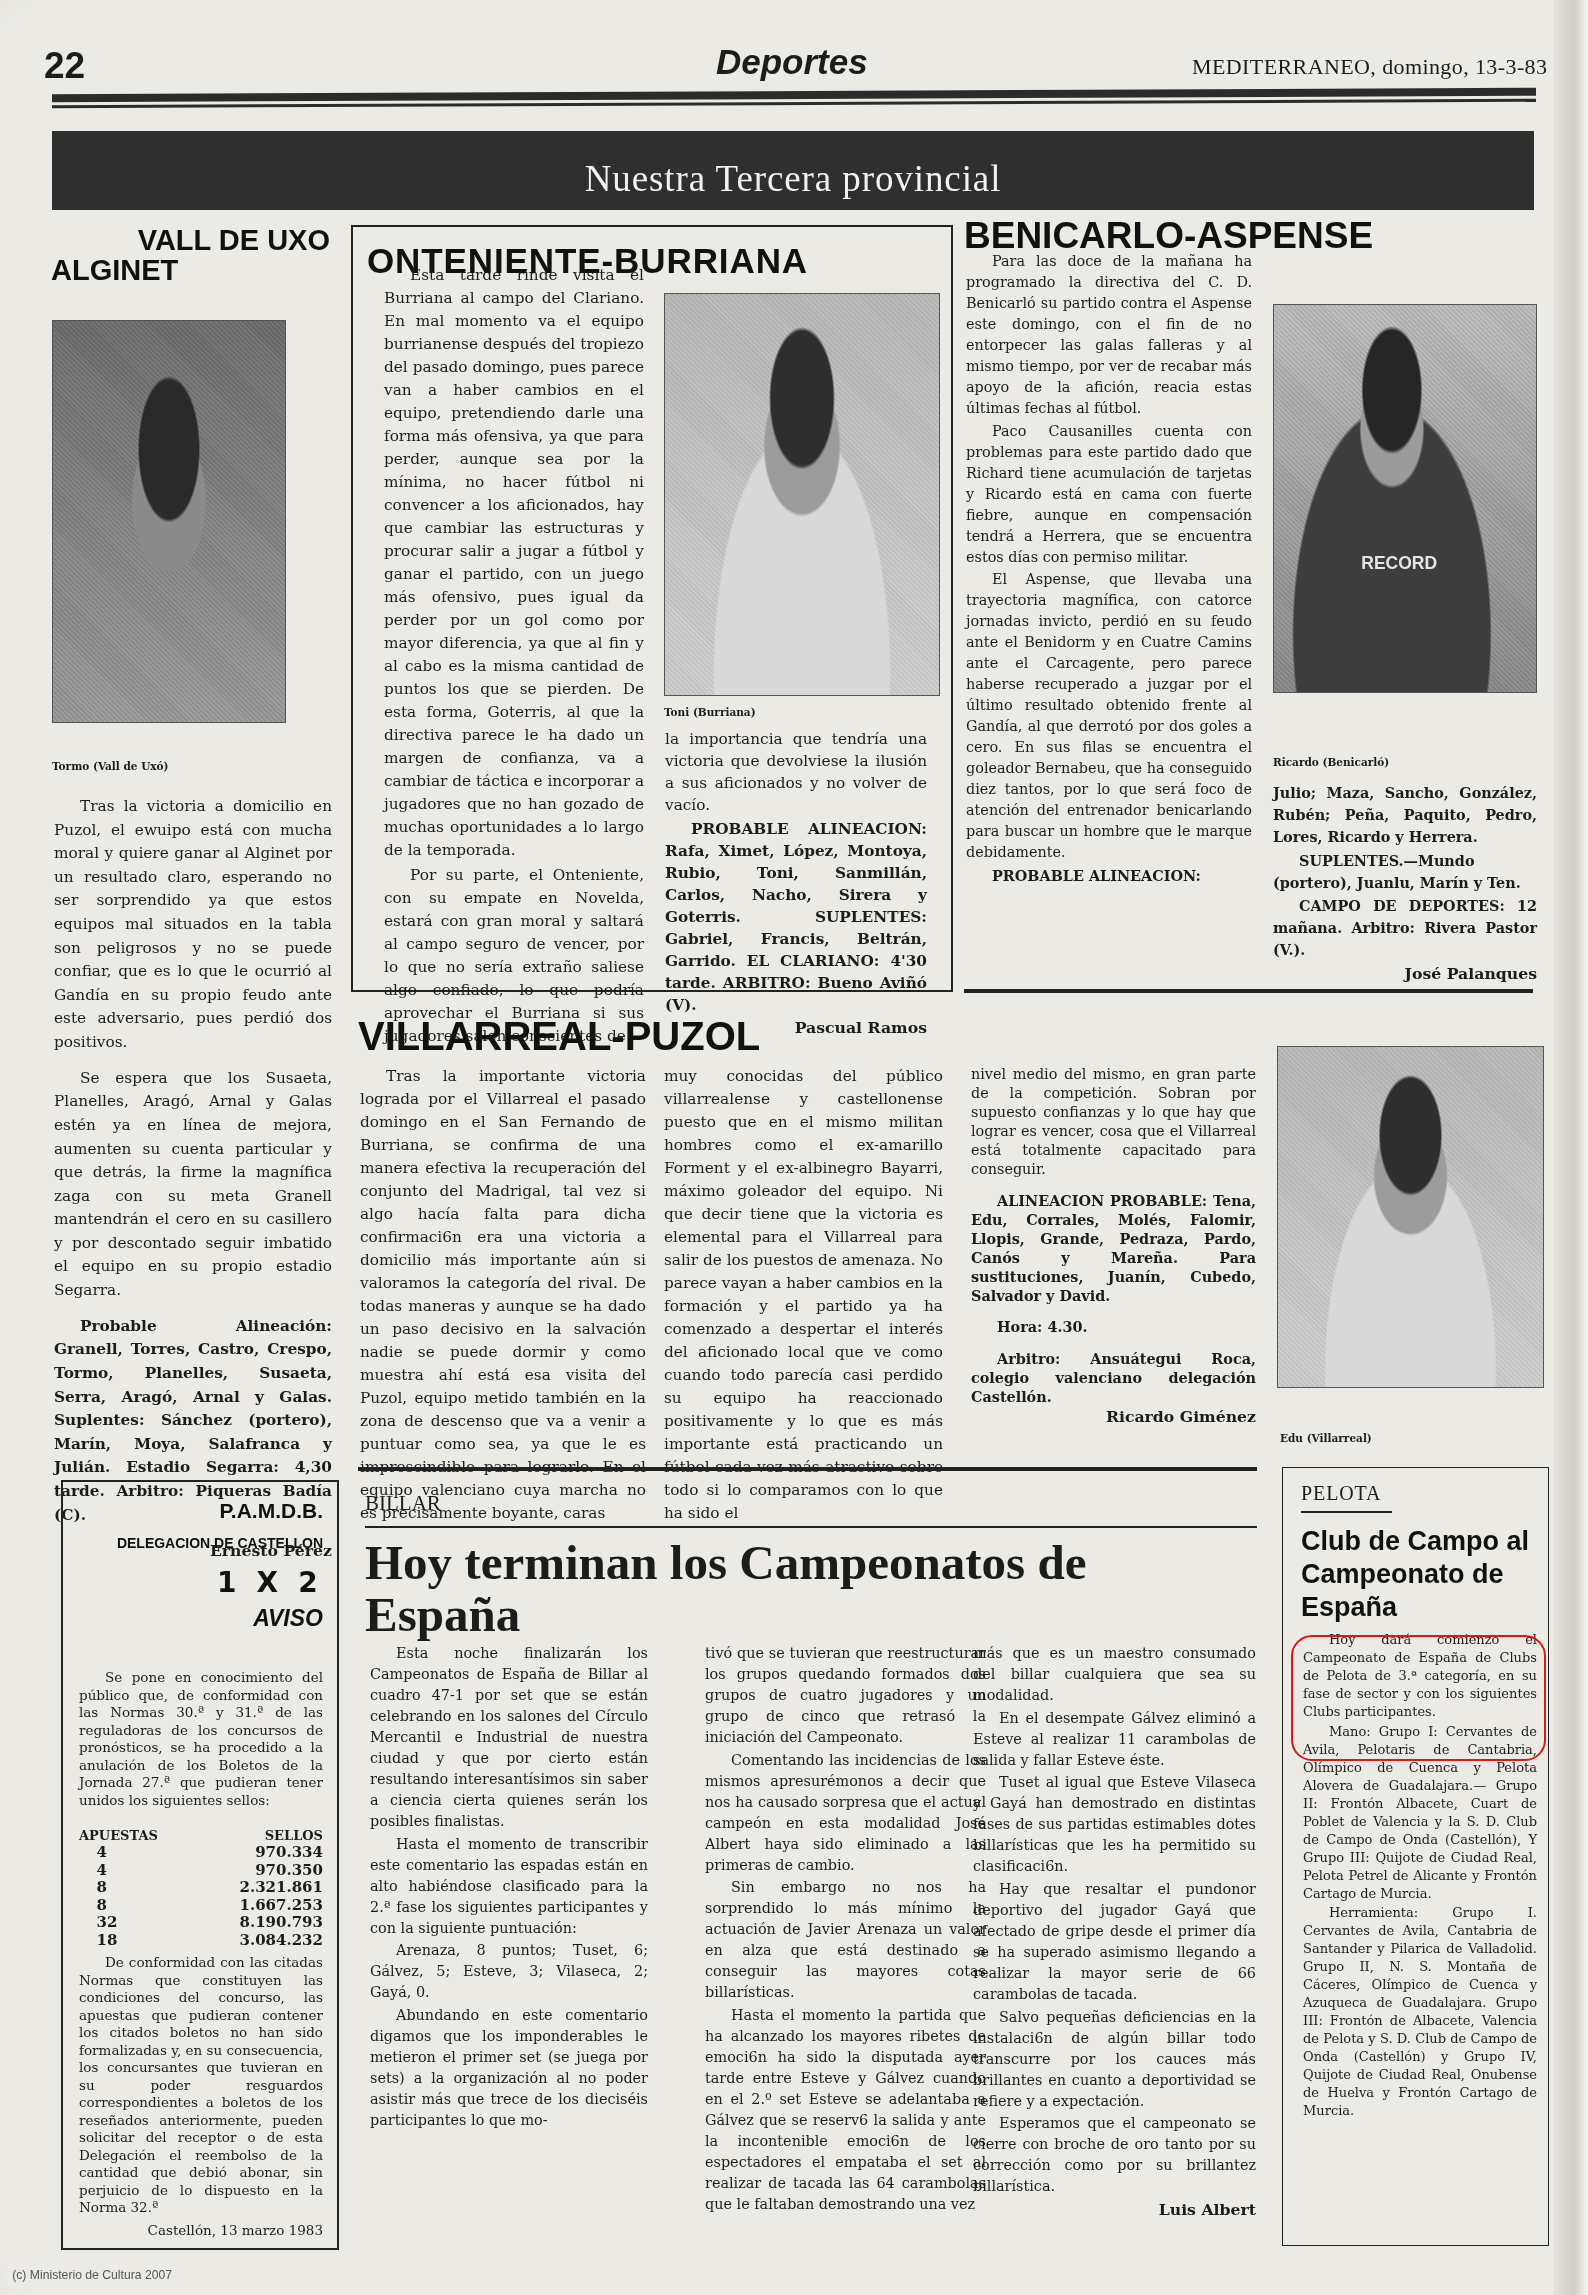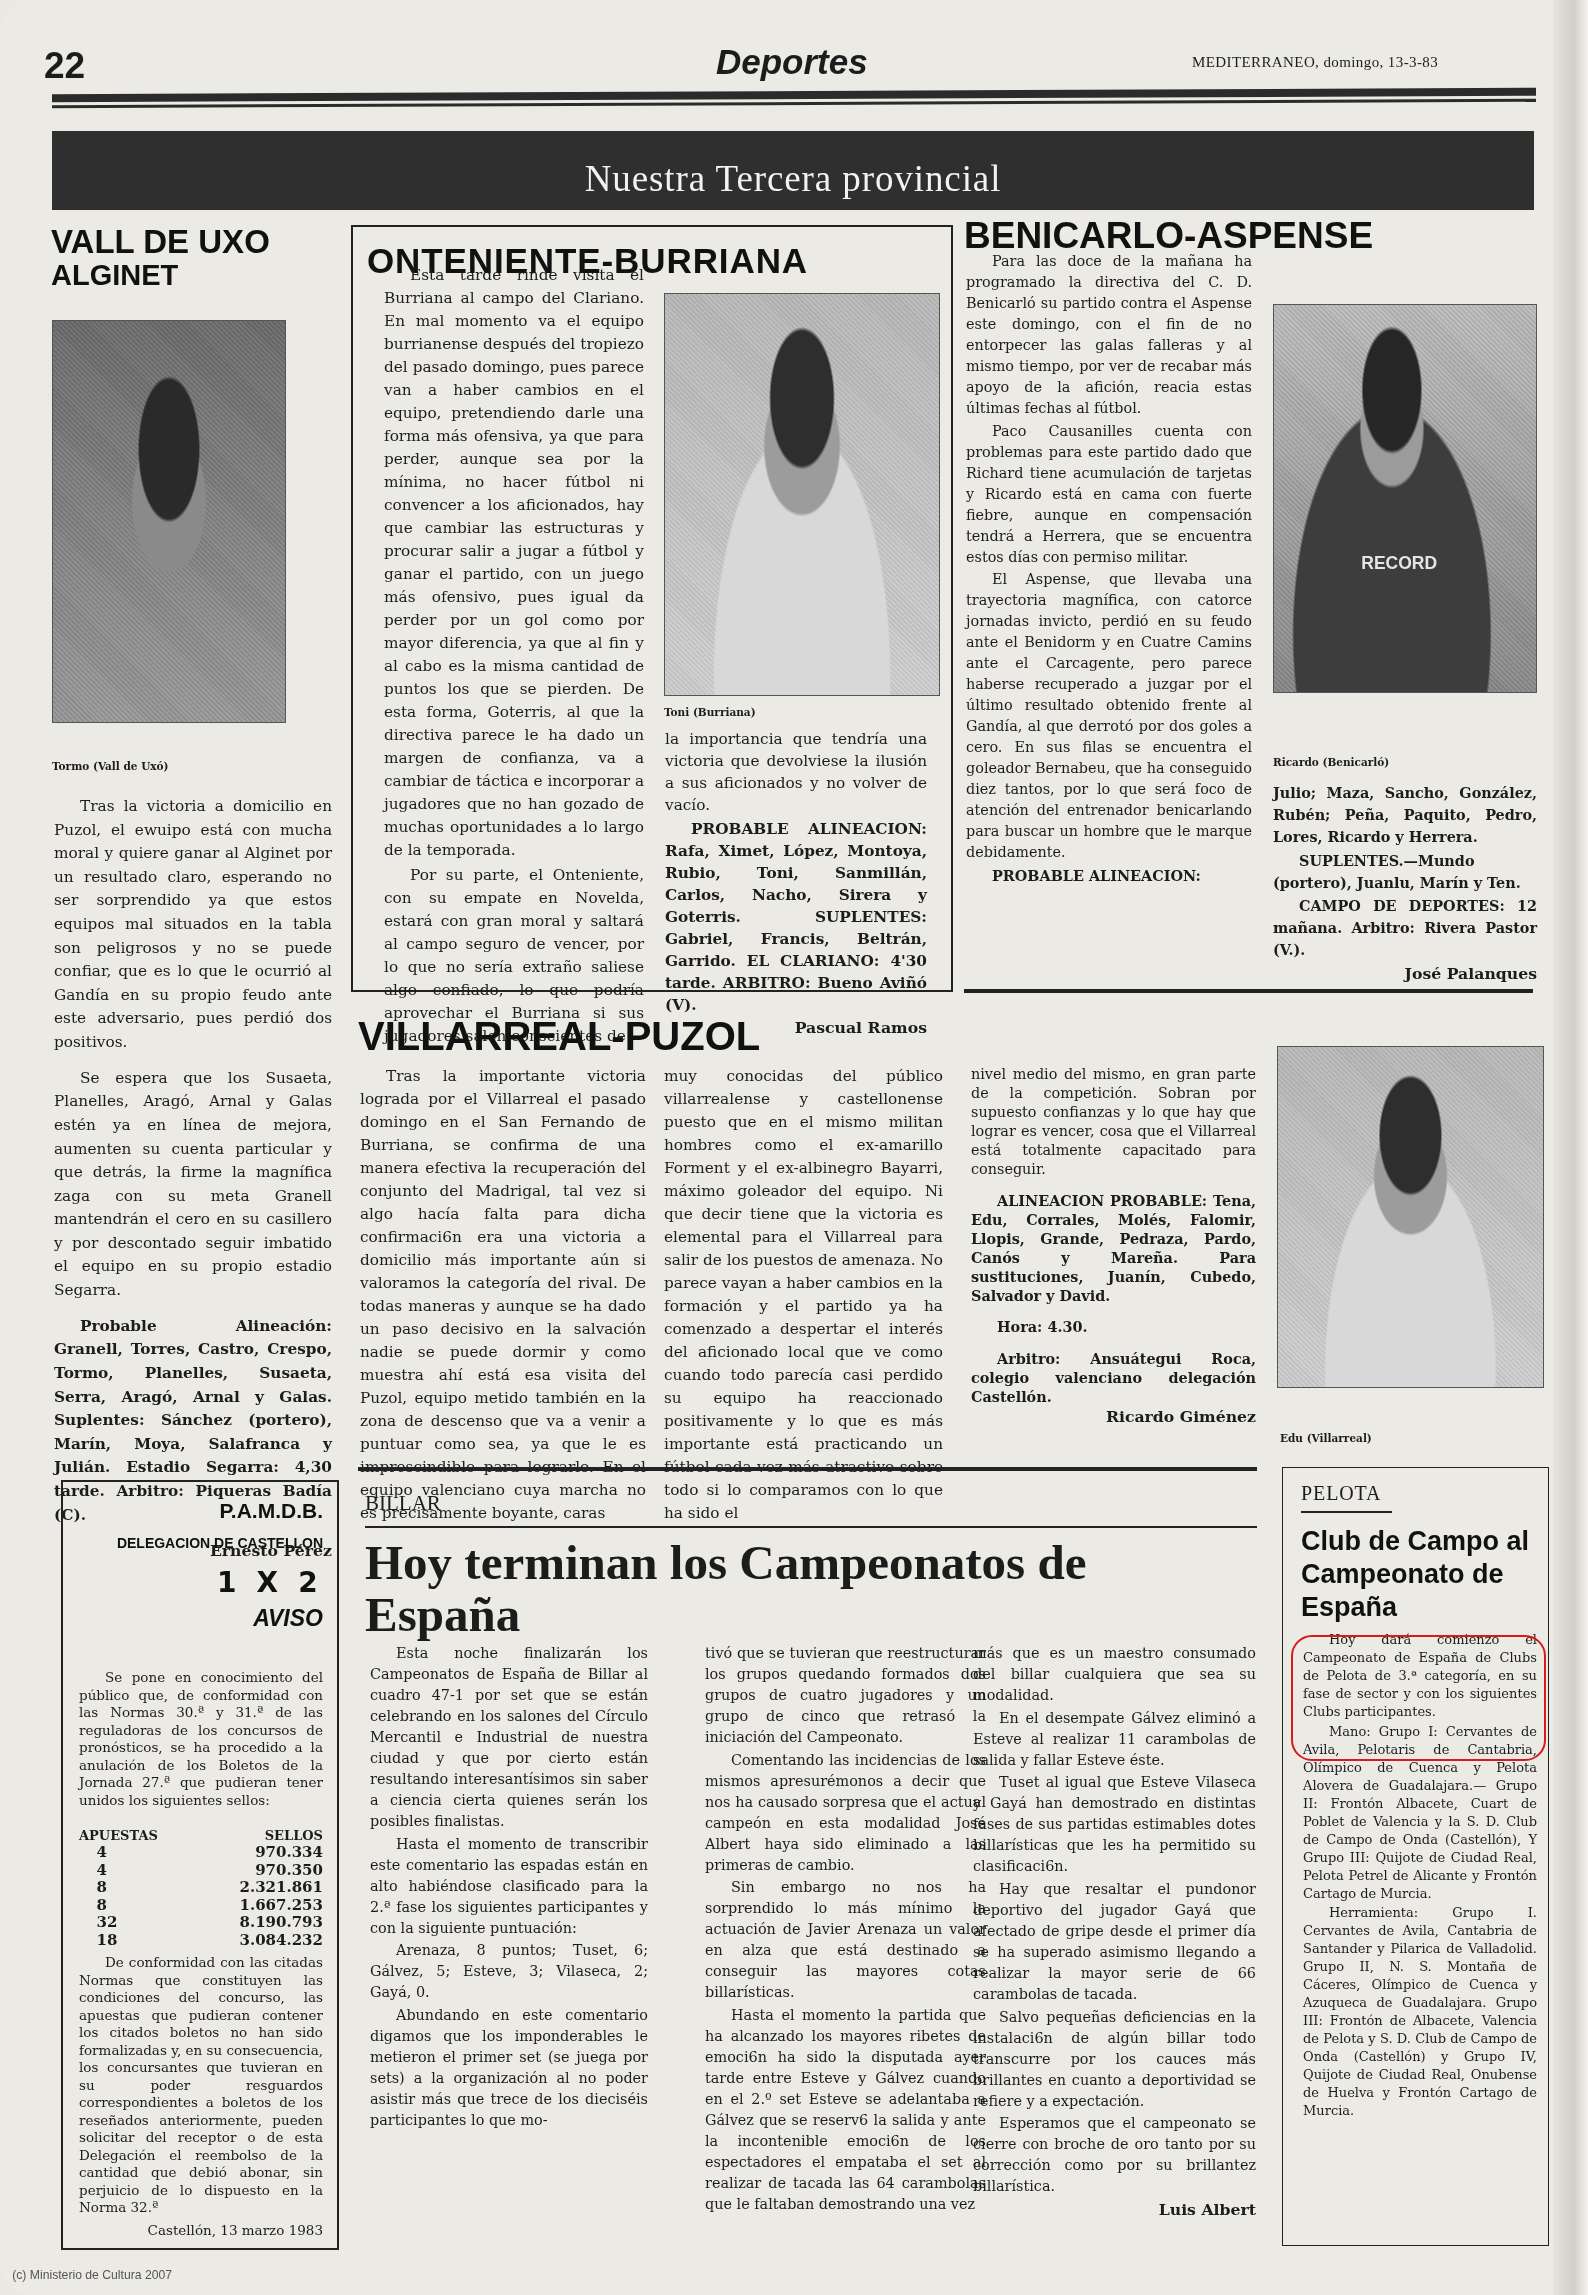--- a/index.html
+++ b/index.html
@@ -3,21 +3,21 @@
 <meta charset="utf-8">
 <style>
   * { box-sizing: border-box; margin: 0; padding: 0; }
   html, body { width: 1588px; height: 2295px; background: #e9e8e3; }
   body { position: relative; font-family: "DejaVu Serif", serif; color: #1c1c1c; overflow: hidden; }
   .page { position: absolute; inset: 0; background: #ebeae5; border-radius: 30px; }
   .spine { position: absolute; right: 0; top: 0; width: 35px; height: 100%; background: linear-gradient(to right, #e4e3de, #cfcec8 60%, #f4f3ef); }
   .abs { position: absolute; }
   .pagenum { left: 44px; top: 45px; font-family: "Liberation Sans", sans-serif; font-size: 37px; font-weight: 700; }
   .section { left: 716px; top: 42px; font-family: "Liberation Sans", sans-serif; font-size: 35px; font-weight: 700; font-style: italic; }
-  .dateline { left: 1192px; top: 54px; font-family: "Liberation Serif", serif; font-size: 15px; letter-spacing: 0.4px; }
+  .dateline { left: 1192px; top: 54px; font-family: "Liberation Serif", serif; font-size: 22px; letter-spacing: 0.4px; }
   .rule1 { left: 52px; top: 91px; width: 1484px; height: 7.9px; background: #2b2b2b; transform: rotate(-0.25deg); }
   .rule2 { left: 52px; top: 102px; width: 1484px; height: 2.6px; background: #2b2b2b; transform: rotate(-0.25deg); }
   .banner { left: 52px; top: 131px; width: 1482px; height: 79px; background: #2f2f2f; }
   .banner span { position: absolute; left: 0; right: 0; top: 26px; text-align: center; color: #f2f2f2; font-family: "Liberation Serif", serif; font-size: 37px; letter-spacing: 0.9px; }
 
   .hd { font-family: "Liberation Sans", sans-serif; font-weight: 700; color: #111; line-height: 1.05; }
   .txt { font-size: 15.3px; line-height: 23.6px; text-align: justify; hyphens: manual; }
   .txt p { text-indent: 26px; margin-bottom: 12.2px; }
   .txt p.tight { margin-bottom: 1.7px; }
   .bold { font-weight: 700; }
@@ -65,21 +65,21 @@
   <div class="abs section">Deportes</div>
   <div class="abs dateline">MEDITERRANEO, domingo, 13-3-83</div>
   <div class="abs rule1"></div>
   <div class="abs rule2"></div>
 
   <div class="abs banner">
     <span>Nuestra Tercera provincial</span>
   </div>
 
   <div class="abs" style="left:51px; top:225px; width:279px;">
-    <div class="hd" style="font-size:33px;">VALL DE UXO</div>
+    <div class="hd" style="font-size:29px;text-align:right;">VALL DE UXO</div>
     <div class="hd" style="font-size:29px;">ALGINET</div>
   </div>
   <div class="abs photo" style="left:52px; top:320px; width:234px; height:403px;"></div>
   <div class="abs cap" style="left:52px; top:760px;">Tormo (Vall de Uxó)</div>
   <div class="abs txt" style="left:54px; top:795px; width:278px;">
     <p>Tras la victoria a domicilio en Puzol, el ewuipo está con mucha moral y quiere ganar al Alginet por un resultado claro, esperando no ser sorprendido ya que estos equipos mal situados en la tabla son peligrosos y no se puede confiar, que es lo que le ocurrió al Gandía en su propio feudo ante este adversario, pues perdió dos positivos.</p>
     <p>Se espera que los Susaeta, Planelles, Aragó, Arnal y Galas estén ya en línea de mejora, aumenten su cuenta particular y que detrás, la firme la magnífica zaga con su meta Granell mantendrán el cero en su casillero y por descontado seguir imbatido el equipo en su propio estadio Segarra.</p>
     <p class="bold">Probable Alineación: Granell, Torres, Castro, Crespo, Tormo, Planelles, Susaeta, Serra, Aragó, Arnal y Galas. Suplentes: Sánchez (portero), Marín, Moya, Salafranca y Julián. Estadio Segarra: 4,30 tarde. Arbitro: Piqueras Badía (C).</p>
     <div class="sig">Ernesto Pérez</div>
   </div>

